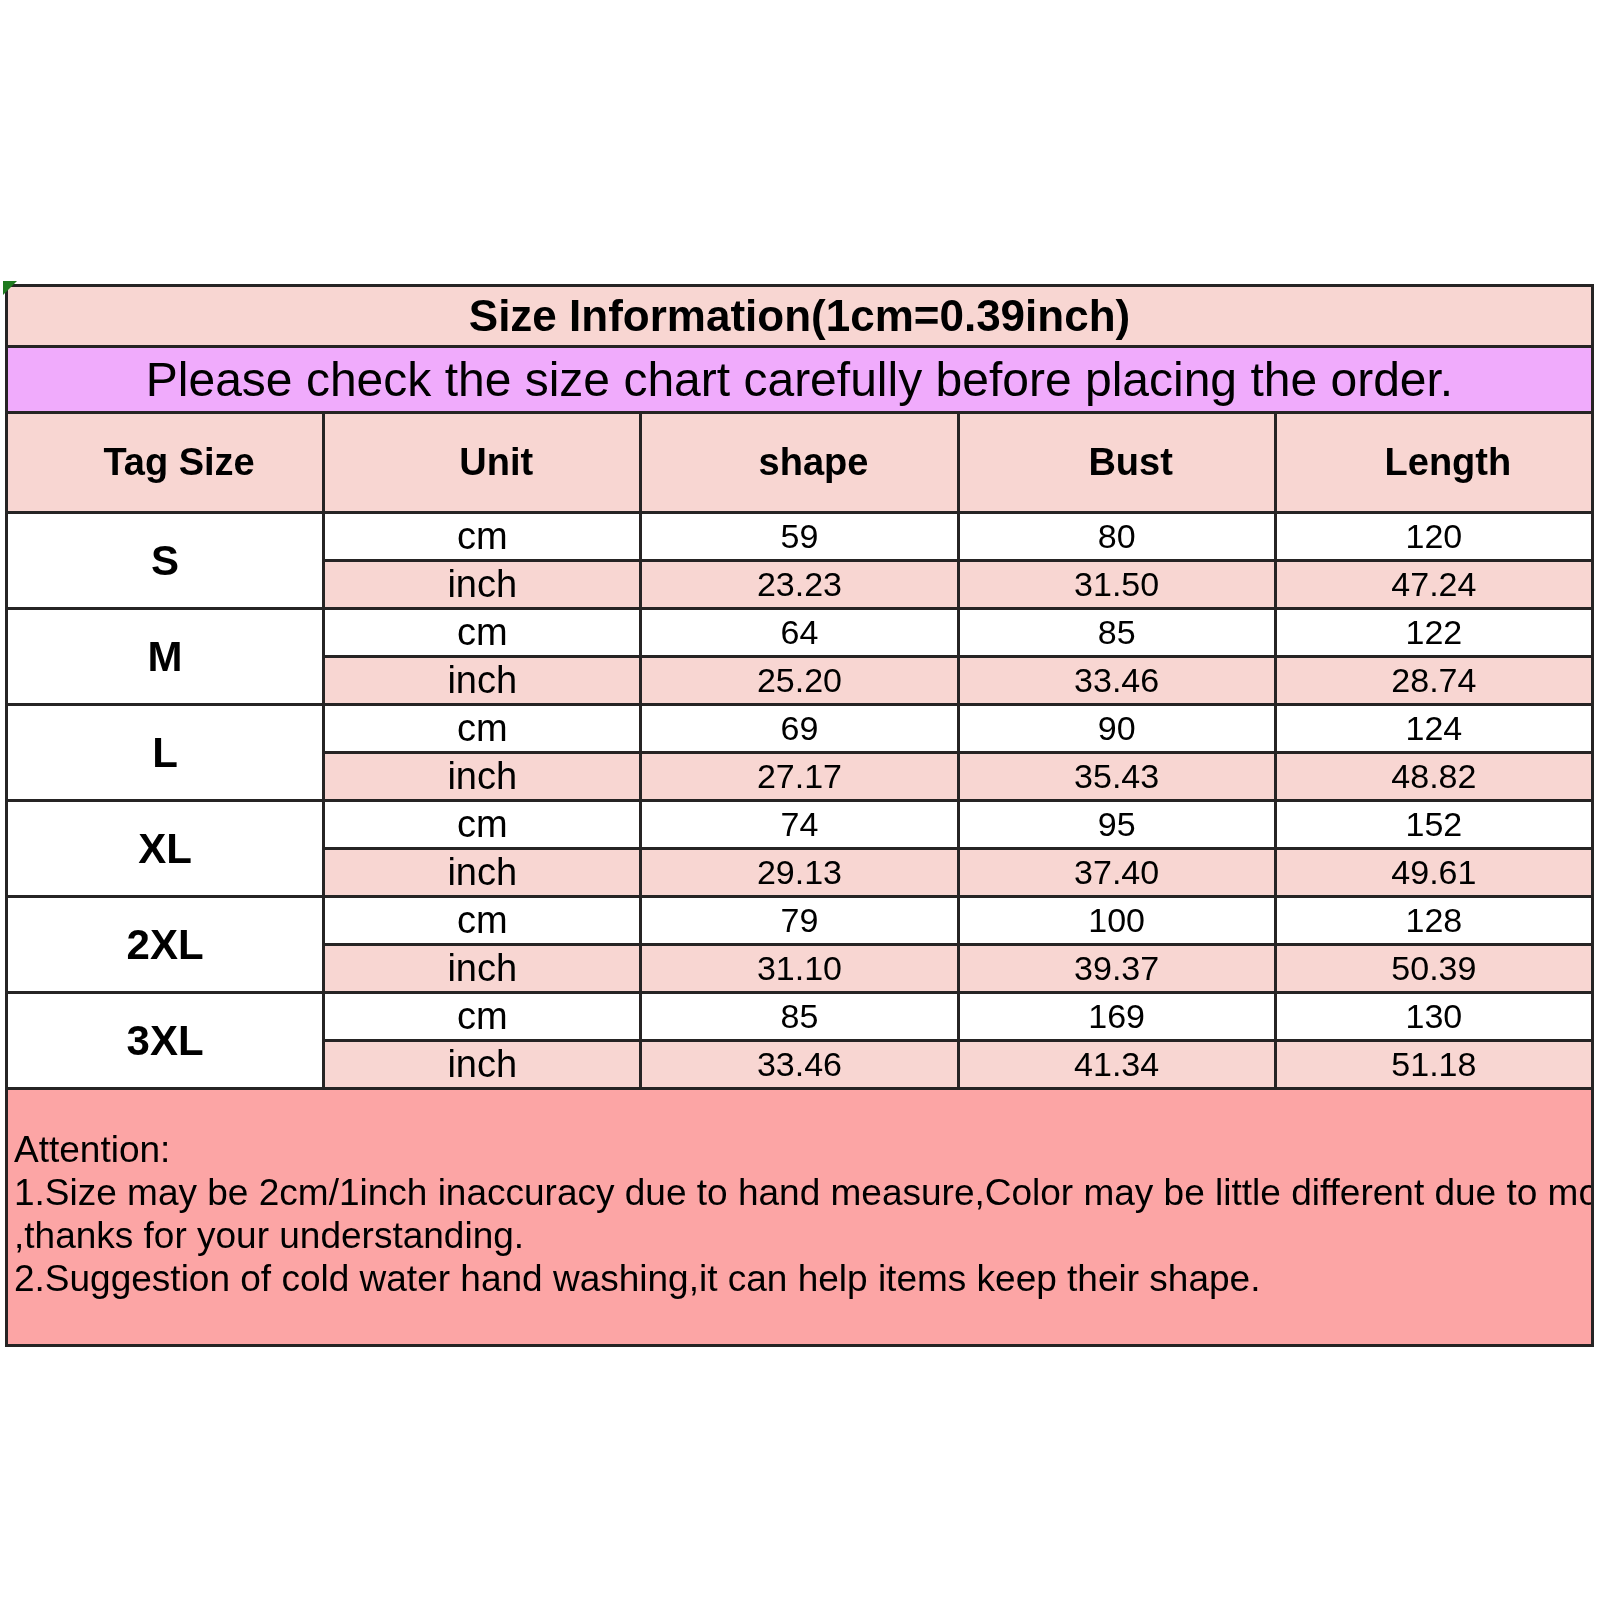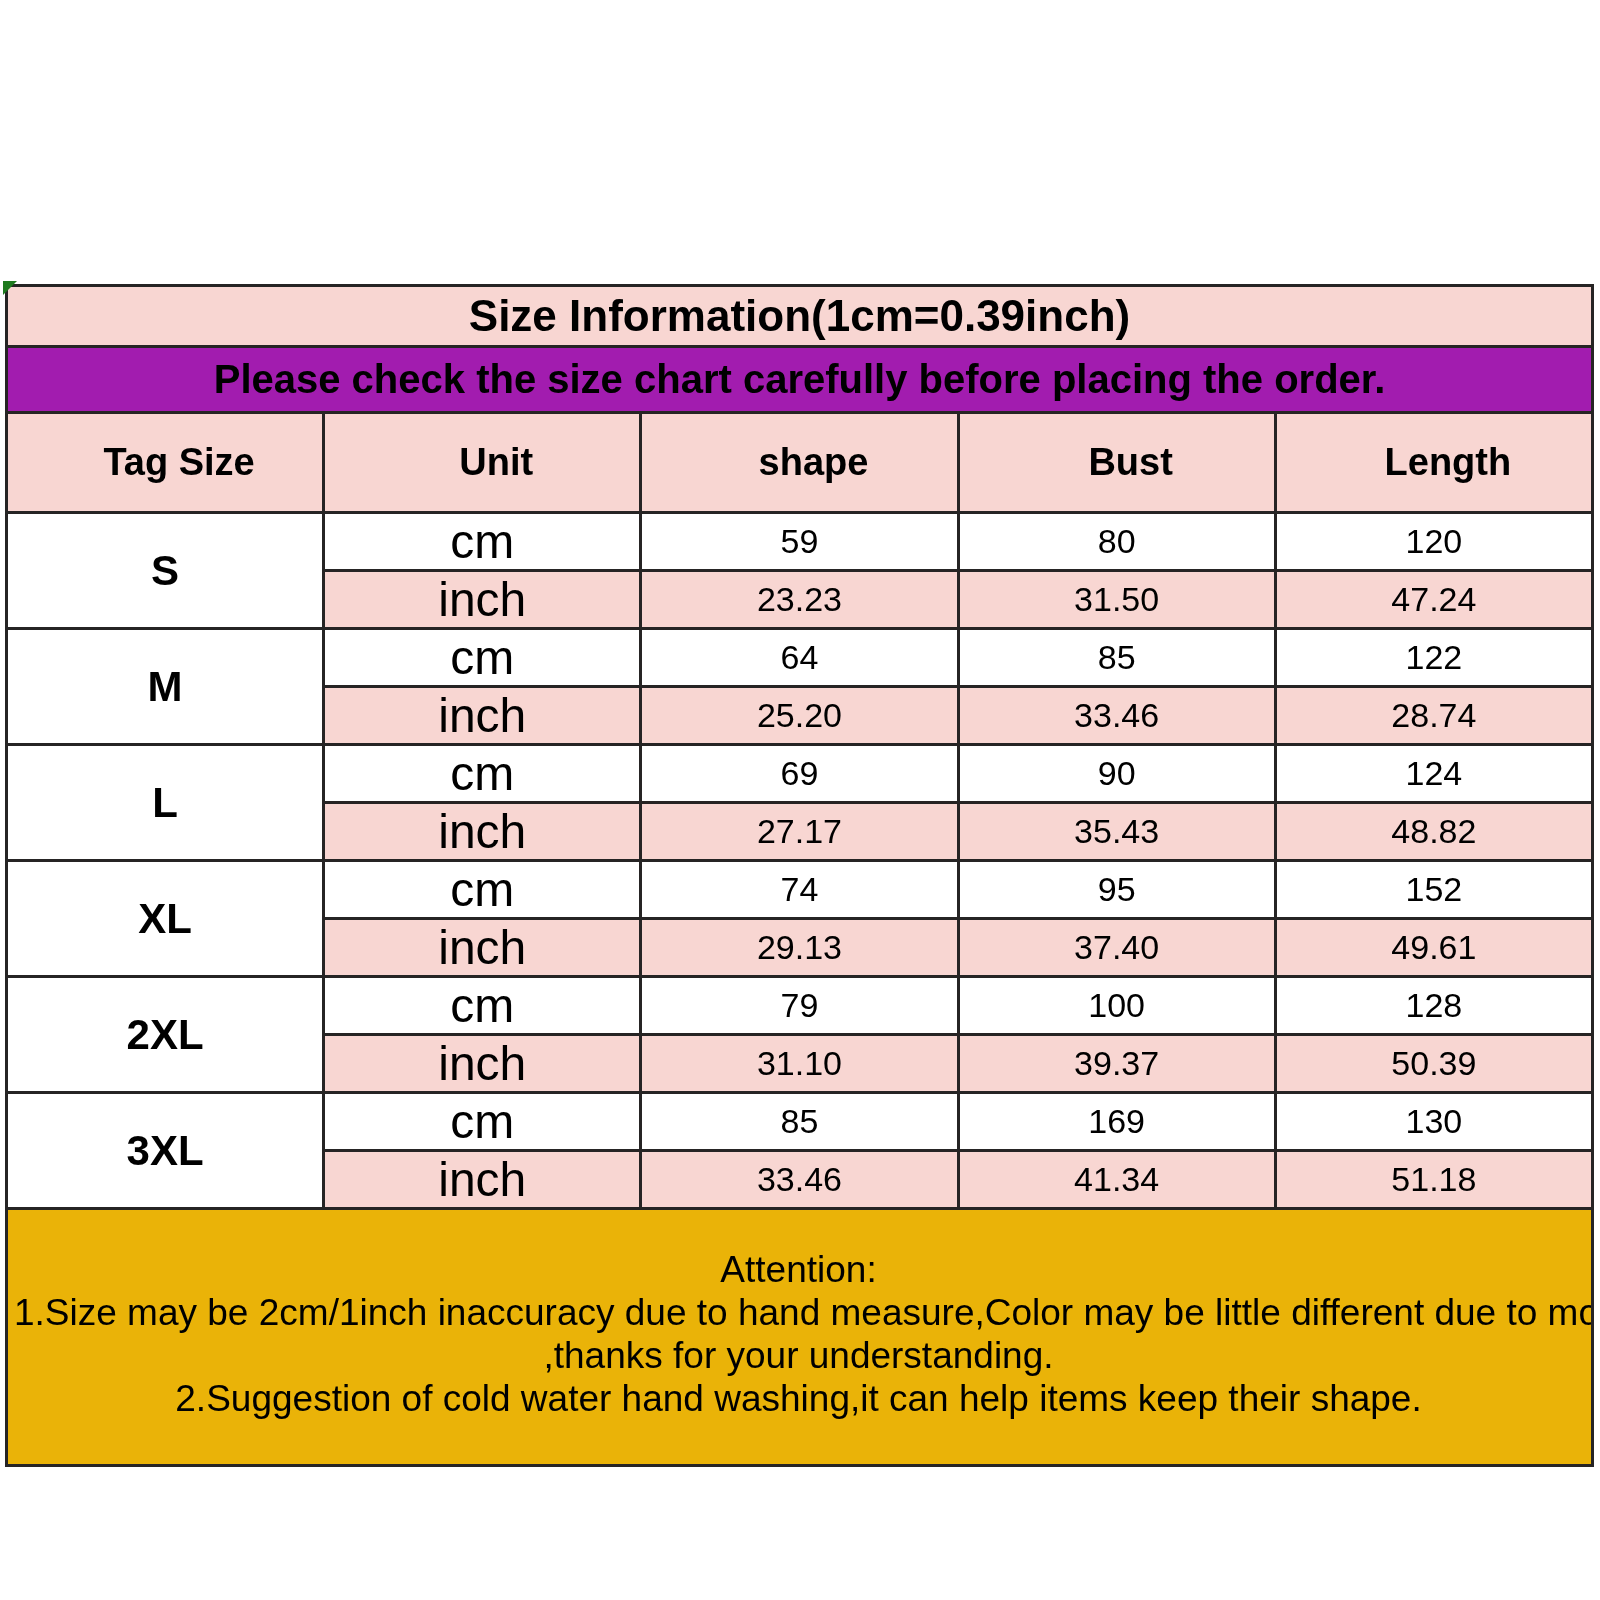--- a/index.html
+++ b/index.html
@@ -45,46 +45,46 @@
     overflow: hidden;
   }
 
   tr.title-row td {
     background: #f8d6d2;
     height: 58px;
     font-size: 44px;
     font-weight: bold;
   }
   tr.subtitle-row td {
-    background: #a21caf;
+    background: #f0abfc;
     height: 63px;
-    font-size: 40px;
-    font-weight: bold;
+    font-size: 48px;
+    font-weight: normal;
   }
   tr.header-row th {
     background: #f8d6d2;
     height: 97px;
     font-size: 38px;
     font-weight: bold;
     padding-left: 28px;
   }
   td.size-cell {
     background: #ffffff;
     font-size: 42px;
     font-weight: bold;
   }
   tr.row-cm td { background: #ffffff; height: 45px; }
   tr.row-inch td { background: #f8d6d2; height: 45px; }
-  td.unit-cell { font-size: 48px; }
+  td.unit-cell { font-size: 38px; }
   td.value-cell { font-size: 34px; }
 
   tr.attention-row td {
-    background: #eab308;
+    background: #fca5a5;
     height: 202px;
-    text-align: center;
+    text-align: left;
     vertical-align: top;
     padding: 38px 8px 14px 6px;
     font-size: 37px;
     line-height: 43px;
   }
   .attn-line { white-space: nowrap; }
 </style>
 </head>
 <body>
 

